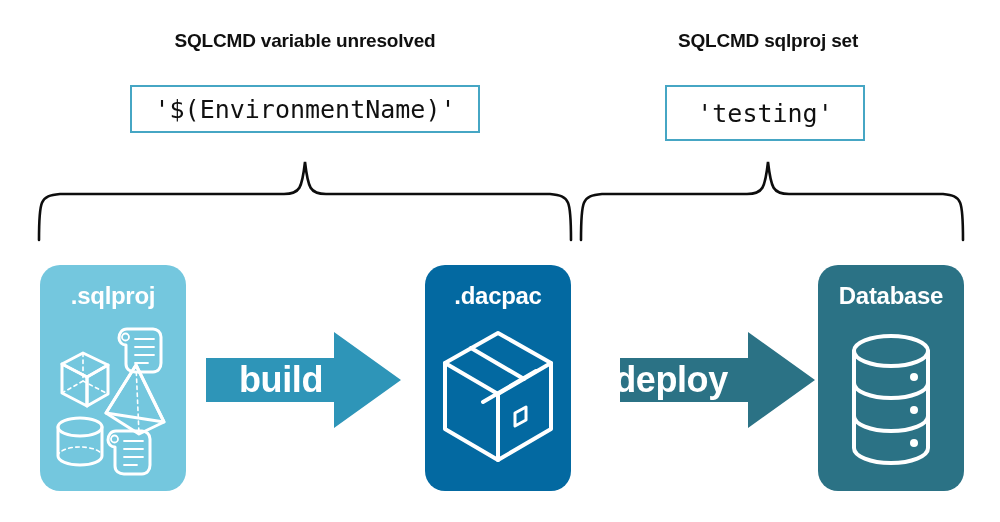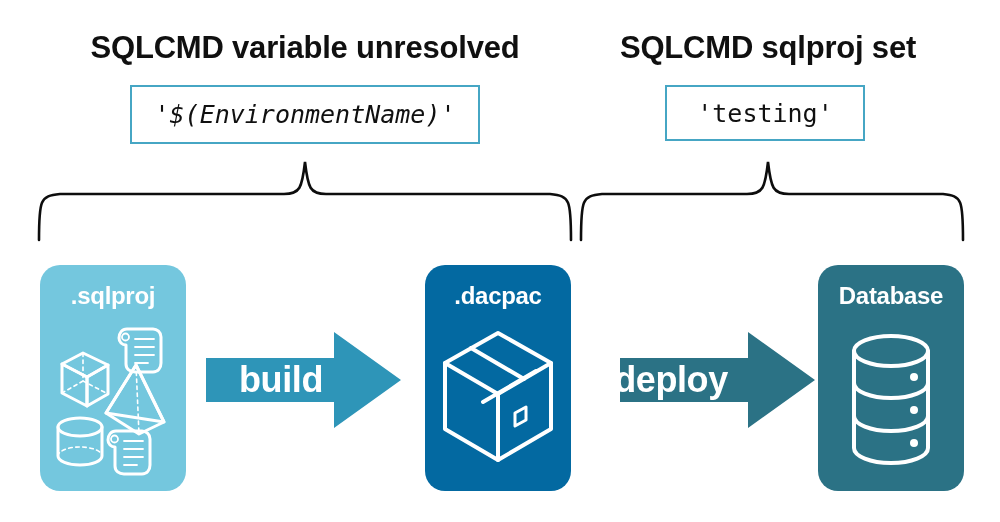--- a/index.html
+++ b/index.html
@@ -16,21 +16,21 @@
     height: 522px;
     background: #ffffff;
     overflow: hidden;
   }
 
   
   .section-label {
     position: absolute;
     font-family: "Liberation Sans", sans-serif;
     font-weight: bold;
-    font-size: 31px;
+    font-size: 19px;
     color: #101010;
     text-align: center;
     letter-spacing: -0.2px;
     white-space: nowrap;
   }
   #label-left  { left: 60px;  top: 30px; width: 490px; }
   #label-right { left: 578px; top: 30px; width: 380px; }
 
   
   .code-box {
@@ -39,21 +39,21 @@
     background: #ffffff;
     border: 2px solid #46a6c4;
     display: flex;
     align-items: center;
     justify-content: center;
     font-family: "DejaVu Sans Mono", "Liberation Mono", monospace;
     font-size: 25px;
     color: #101010;
     white-space: nowrap;
   }
-  #code-left  { left: 130px; top: 85px; width: 350px; height: 59px; font-style: italic; }
+  #code-left  { left: 130px; top: 85px; width: 350px; height: 48px; }
   #code-right { left: 665px; top: 85px; width: 200px; height: 56px; }
 
   
   #braces {
     position: absolute;
     left: 0; top: 0;
     width: 1000px;
     height: 522px;
     pointer-events: none;
   }

